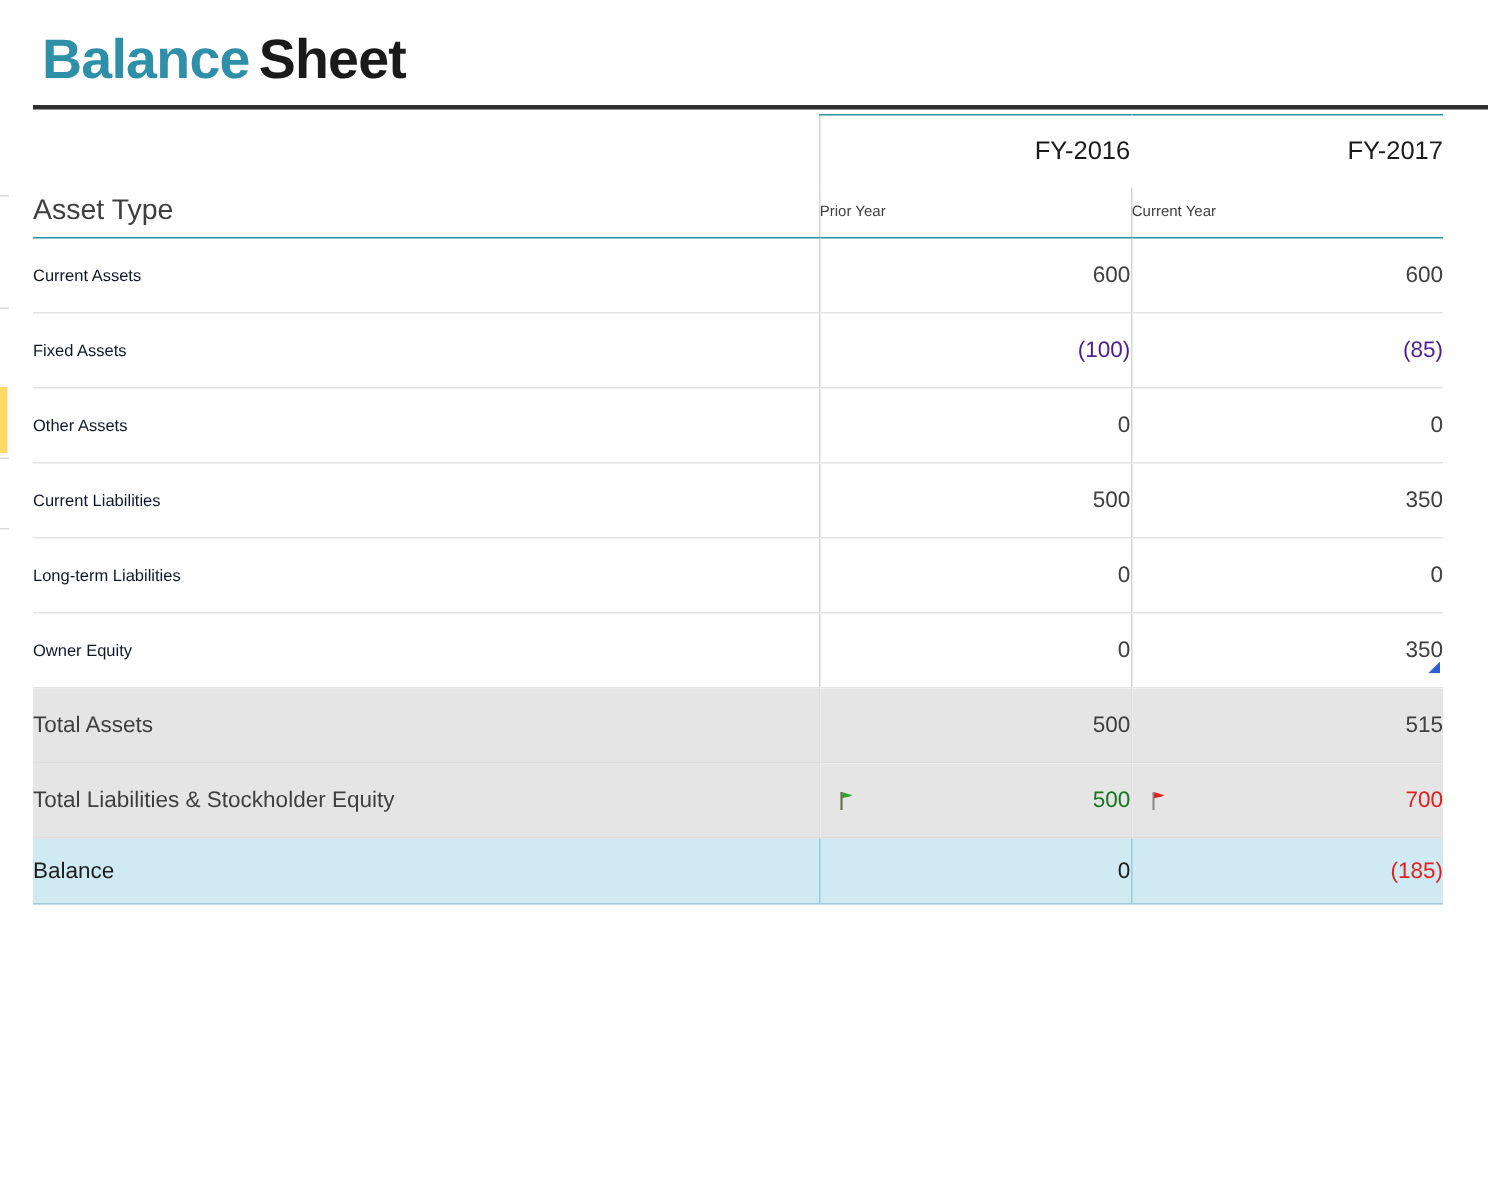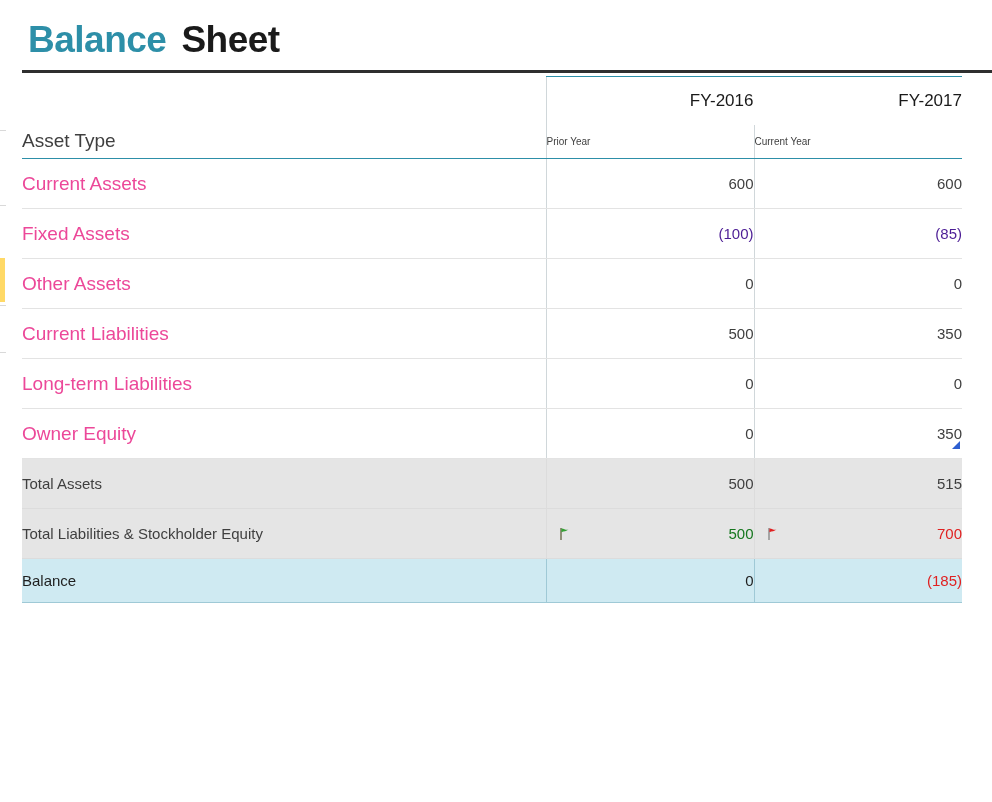--- a/index.html
+++ b/index.html
@@ -52,21 +52,21 @@
     font-size: 37px;
     font-weight: bold;
     color: #2d8fa8;
     letter-spacing: -0.5px;
   }
   .title-2 {
     font-size: 37px;
     font-weight: bold;
     color: #1a1a1a;
     letter-spacing: -0.5px;
-    margin-left: 15px;
+    margin-left: 6px;
   }
   .title-rule {
     position: absolute;
     left: 22px;
     top: 70px;
     width: 970px;
     height: 3px;
     background: #2f2f2f;
   }
 
@@ -123,22 +123,22 @@
     vertical-align: bottom;
     padding-bottom: 5px;
     border-left: 1px solid #d0d7da;
     border-bottom: 1px solid #2d8fa8;
     text-align: left;
   }
 
   
   tr.data-row td { height: 50px; }
   .row-label {
-    font-size: 19px;
-    color: #ec4899;
+    font-size: 11px;
+    color: #0f172a;
     padding-left: 20px;
     border-bottom: 1px solid #e3e3e3;
   }
   .row-num {
     font-size: 15px;
     color: #3f3f3f;
     text-align: right;
     padding-right: 18px;
     border-left: 1px solid #d0d7da;
     border-bottom: 1px solid #e3e3e3;

